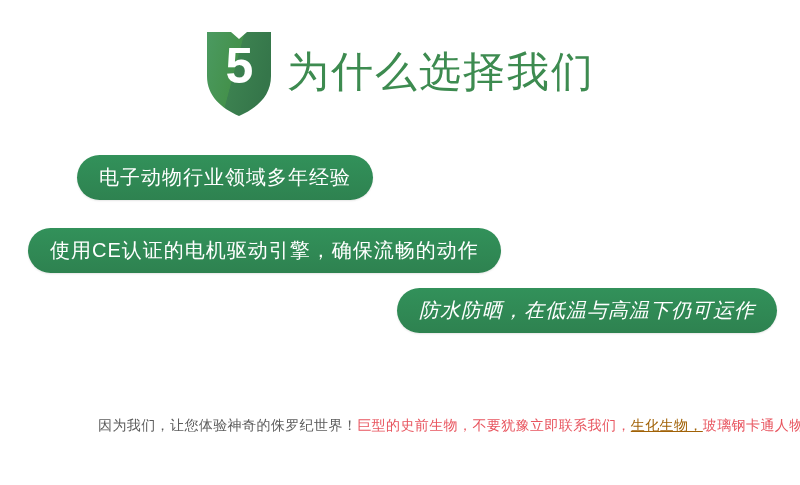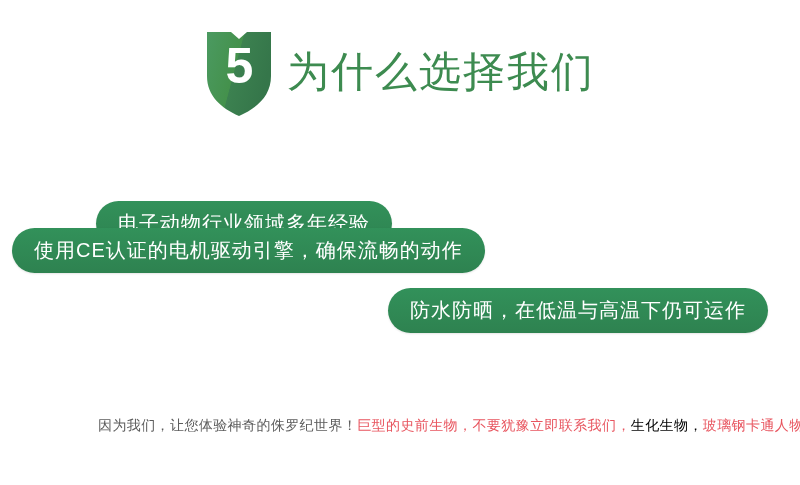--- a/index.html
+++ b/index.html
@@ -88,40 +88,40 @@
     border-radius: 26px;
     height: 45px;
     padding: 0 22px;
     box-sizing: border-box;
     font-size: 20px;
     letter-spacing: 1px;
     white-space: nowrap;
     box-shadow: 0 1px 2px rgba(0,0,0,0.10);
   }
 
-  .pill-1 { left: 96px;  top: 155px; margin-top: 46px; }
+  .pill-1 { left: 77px;  top: 155px; }
   .pill-2 { left: 393px; top: 155px; }
-  .pill-3 { left: 12px;  top: 228px; justify-content: flex-end; }
-  .pill-4 { left: 388px; top: 288px; }
+  .pill-3 { left: 28px;  top: 228px; justify-content: flex-end; }
+  .pill-4 { left: 397px; top: 288px; font-style: italic; }
   .pill-5 { left: 55px;  top: 340px; }
 
   
   .footer {
     position: absolute;
     left: 98px;
     top: 414px;
     width: 660px;
     font-size: 14px;
     line-height: 22px;
     color: #5c5c5c;
     letter-spacing: 0.4px;
   }
   .footer .line { white-space: nowrap; }
   .hl-red   { color: #e8555f; }
-  .hl-green { color: #000000; }
+  .hl-green { color: #a16207; text-decoration: underline; }
 </style>
 </head>
 <body>
 
 <div class="page">
 
   <div class="header">
 
     <div class="badge-wrap">
       <svg class="shield" viewBox="0 0 68 92">

